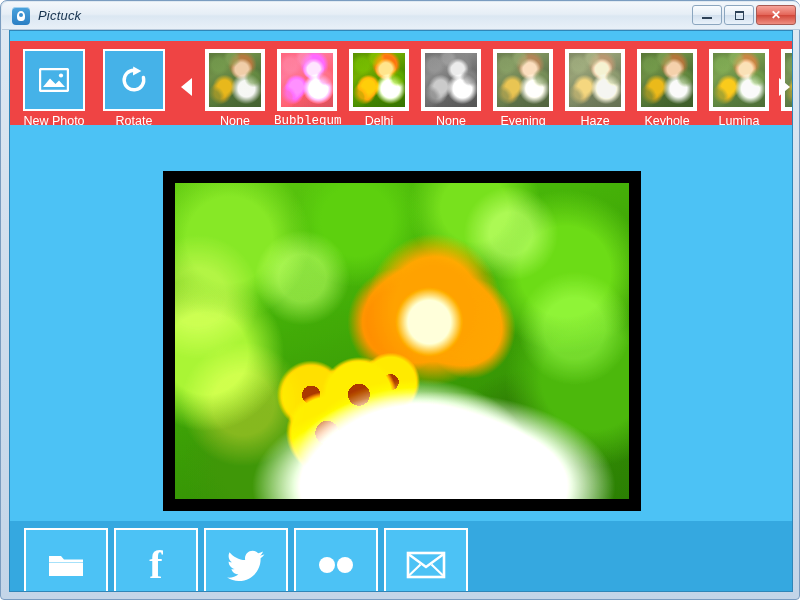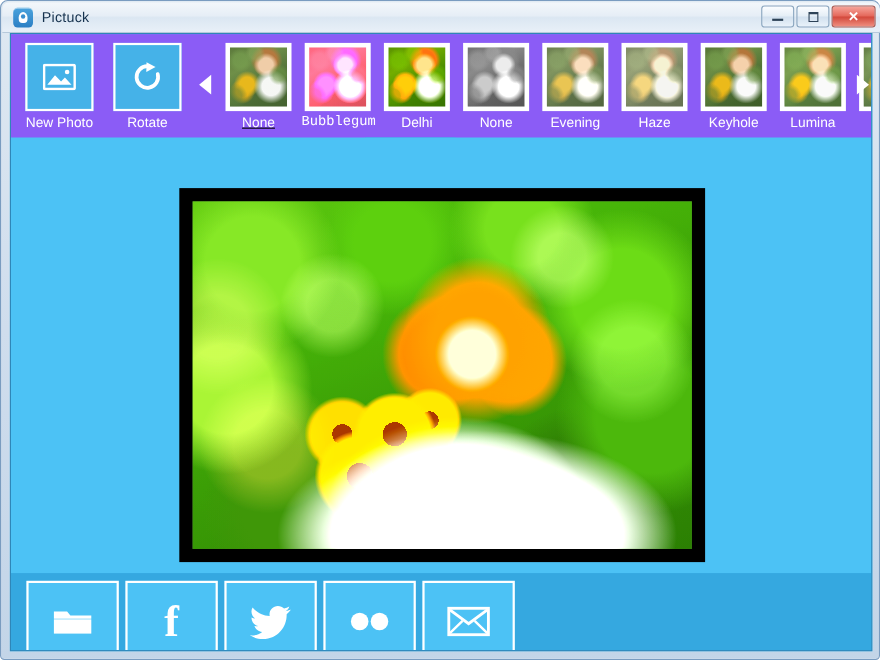--- a/index.html
+++ b/index.html
@@ -59,20 +59,21 @@
     background: #3a8fcf;
     z-index: 2;
   }
   #window-title {
     position: absolute;
     left: 36px; top: 4px;
     font-size: 13px;
     color: #16324e;
     line-height: 19px;
     letter-spacing: .2px;
+    font-style: italic;
   }
 
   
   .winbtn {
     position: absolute;
     top: 3px;
     height: 20px;
     box-sizing: border-box;
     border: 1px solid #8ba6bf;
     border-radius: 3px;
@@ -115,23 +116,23 @@
     width: 784px; height: 562px;
     background: #4cc2f5;
     border: 1px solid #2f86b8;
     box-sizing: border-box;
     overflow: hidden;
   }
 
   
   #toolbar {
     position: absolute;
-    left: 0; top: 0;
+    left: 0; top: 10px;
     width: 782px; height: 119px;
-    background: #8b5cf6;
+    background: #ef4444;
     overflow: hidden;
   }
   .tool-btn {
     position: absolute;
     top: 8px;
     width: 68px;
     text-align: center;
     cursor: default;
   }
   .tool-btn .tile {

